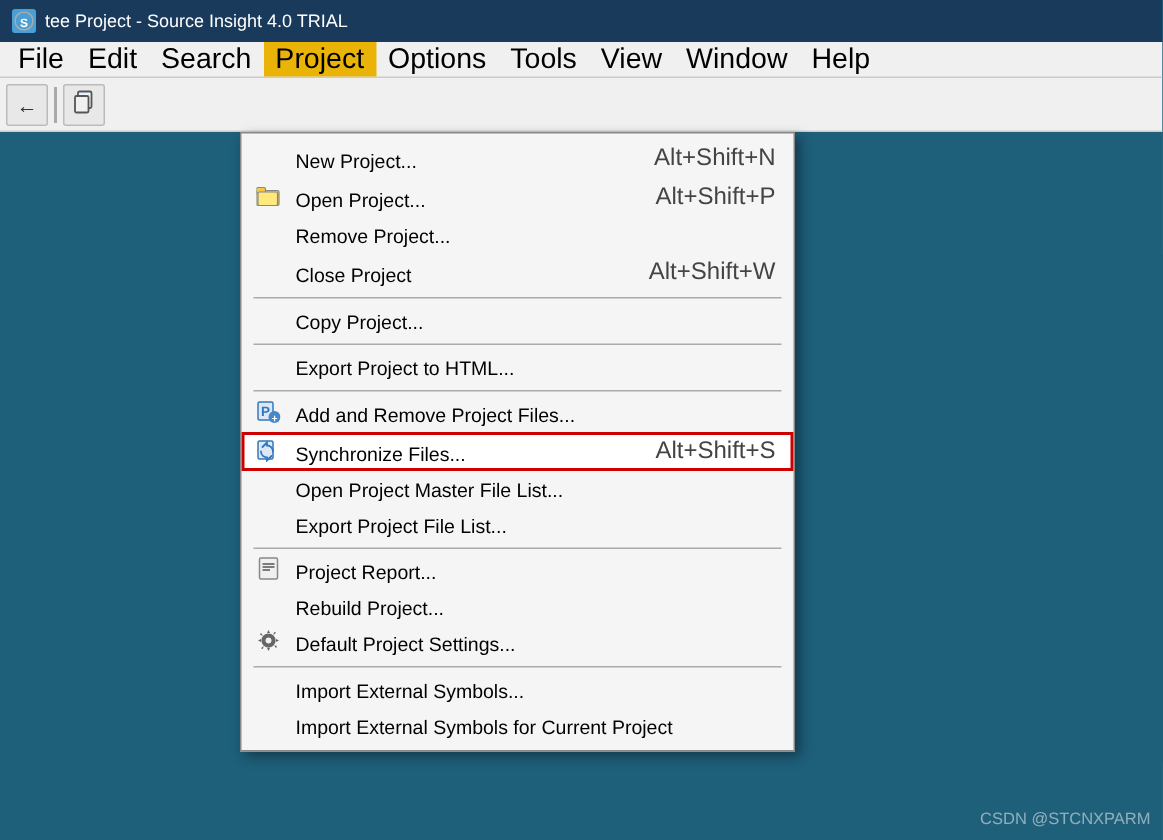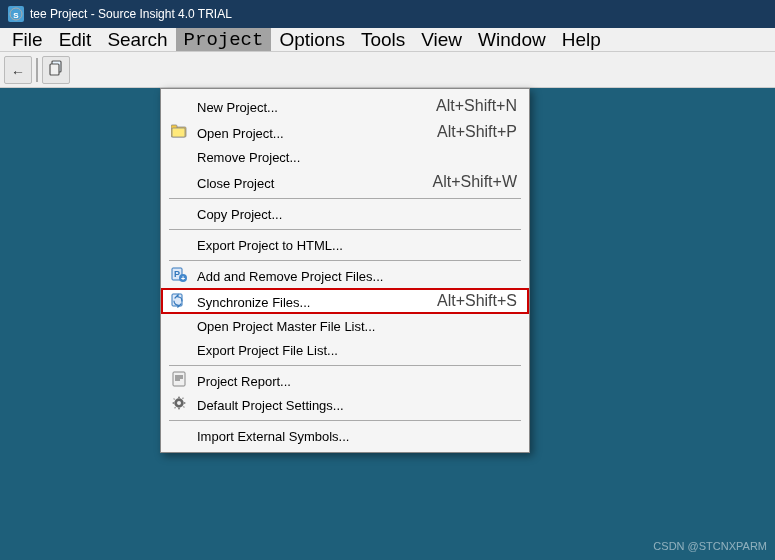--- a/index.html
+++ b/index.html
@@ -49,22 +49,21 @@
     .menu-item {
       padding: 2px 8px;
       cursor: pointer;
       font-size: 19px;
       color: #000;
       height: 100%;
       display: flex;
       align-items: center;
     }
     .menu-item.active {
-      background: #a3a3a3;
-      font-family: Liberation Mono, monospace;
+      background: #eab308;
     }
 
     
     .toolbar {
       background: #f0f0f0;
       height: 36px;
       display: flex;
       align-items: center;
       padding: 0 4px;
       gap: 2px;
@@ -280,20 +279,23 @@
         <svg width="16" height="16" viewBox="0 0 16 16">
           <rect x="2" y="1" width="12" height="14" rx="1" fill="#f0f0f0" stroke="#888" stroke-width="1"></rect>
           <line x1="4" y1="5" x2="12" y2="5" stroke="#555" stroke-width="1"></line>
           <line x1="4" y1="7" x2="12" y2="7" stroke="#555" stroke-width="1"></line>
           <line x1="4" y1="9" x2="9" y2="9" stroke="#555" stroke-width="1"></line>
         </svg>
       </span>
       <span>Project Report...</span>
     </div>
 
+    <div class="menu-entry">
+      <span>Rebuild Project...</span>
+    </div>
 
     <div class="menu-entry">
       <span class="menu-icon">
         <svg width="16" height="16" viewBox="0 0 16 16">
           <circle cx="8" cy="8" r="2.5" fill="#666" stroke="#444" stroke-width="0.5"></circle>
           <path d="M8 1 L9 3 L7 3 Z" fill="#666"></path>
           <path d="M8 15 L9 13 L7 13 Z" fill="#666"></path>
           <path d="M1 8 L3 9 L3 7 Z" fill="#666"></path>
           <path d="M15 8 L13 9 L13 7 Z" fill="#666"></path>
           <path d="M2.9 2.9 L4.3 4.8 L2.4 4.3 Z" fill="#666"></path>
@@ -306,18 +308,21 @@
       </span>
       <span>Default Project Settings...</span>
     </div>
 
     <div class="menu-separator"></div>
 
     <div class="menu-entry">
       <span>Import External Symbols...</span>
     </div>
 
+    <div class="menu-entry">
+      <span>Import External Symbols for Current Project</span>
+    </div>
 
   </div>
 
   <div class="watermark">CSDN @STCNXPARM</div>
 
 </div>
 
 </body></html>

